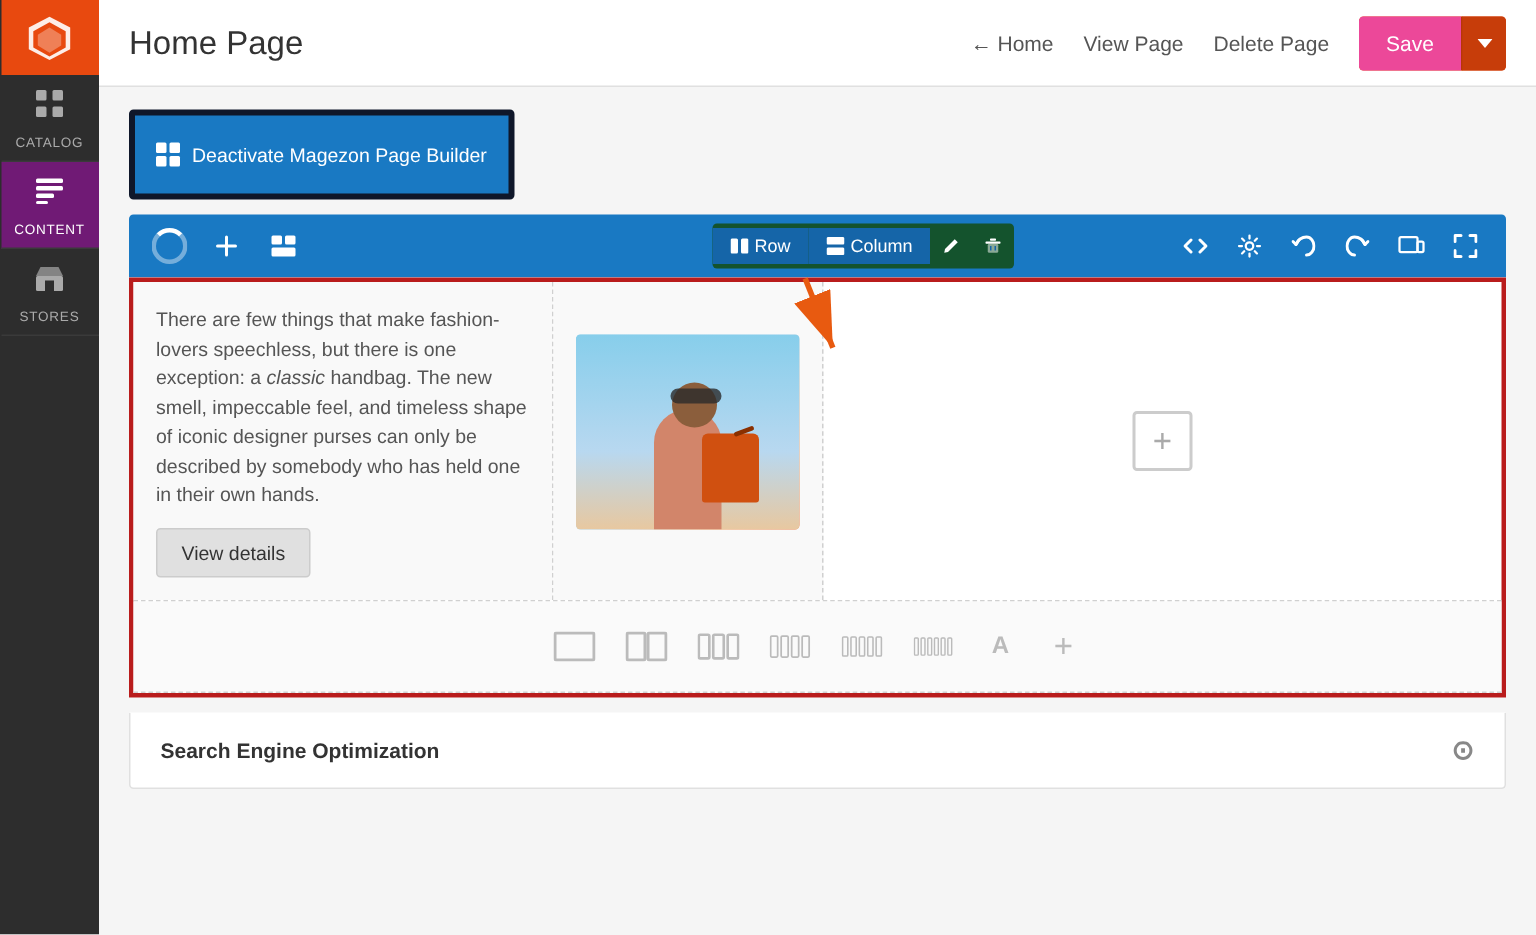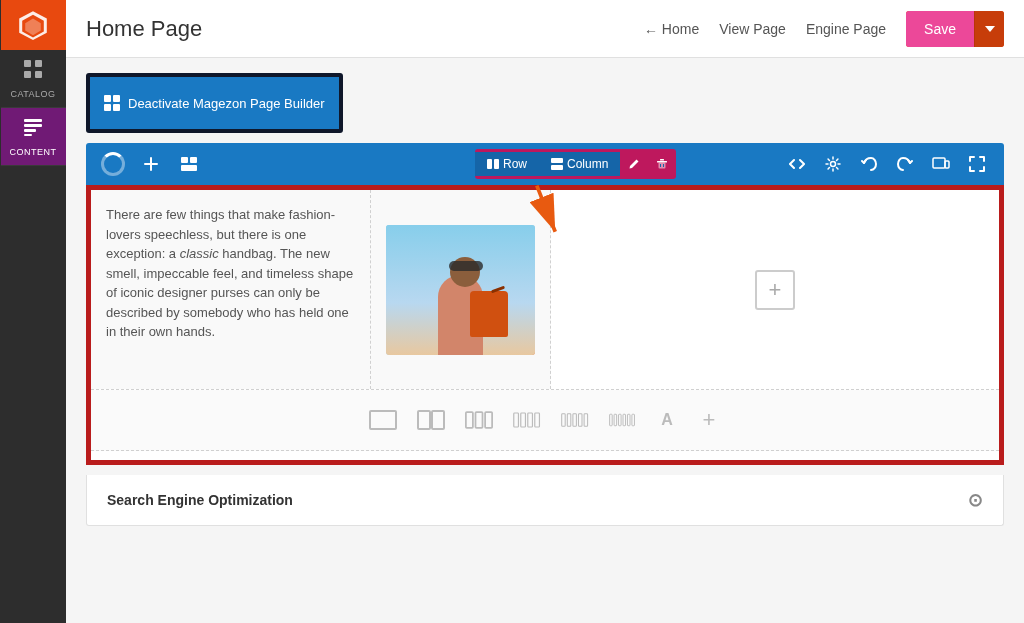--- a/index.html
+++ b/index.html
@@ -179,21 +179,21 @@
 
     
     .row-column-overlay {
       position: absolute;
       top: 6px;
       left: 50%;
       transform: translateX(-70px);
       display: flex;
       align-items: center;
       gap: 0;
-      background: #be185d;
+      background: #14532d;
       border-radius: 3px;
       overflow: hidden;
       z-index: 10;
     }
     .pill-item {
       padding: 5px 12px;
       color: #fff;
       font-size: 12px;
       cursor: pointer;
       display: flex;
@@ -217,21 +217,21 @@
       top: 35px;
       left: 50%;
       transform: translateX(-30px);
       z-index: 20;
       pointer-events: none;
     }
     .arrow-svg { width: 60px; height: 60px; }
 
     
     .builder-canvas {
-      border: 5px solid #b91c1c;
+      border: 3px solid #b91c1c;
       background: #fff;
       min-height: 280px;
       position: relative;
     }
 
     
     .canvas-row {
       display: flex;
       border-bottom: 1px dashed #d0d0d0;
       min-height: 200px;
@@ -391,31 +391,41 @@
       <svg width="22" height="22" viewBox="0 0 22 22" fill="none">
         <rect x="2" y="3" width="18" height="3" rx="1" fill="#fff"></rect>
         <rect x="2" y="8" width="18" height="3" rx="1" fill="#fff"></rect>
         <rect x="2" y="13" width="12" height="3" rx="1" fill="#fff"></rect>
         <rect x="2" y="18" width="8" height="2" rx="1" fill="#fff"></rect>
       </svg>
     </div>
     <span class="label">CONTENT</span>
   </div>
 
+  <div class="sidebar-item">
+    <div class="icon">
+      <svg width="22" height="22" viewBox="0 0 22 22" fill="none">
+        <rect x="2" y="10" width="18" height="10" rx="1" fill="#aaa"></rect>
+        <path d="M2 10 L5 4 H17 L20 10" fill="#aaa" opacity="0.7"></path>
+        <rect x="8" y="13" width="6" height="7" fill="#2d2d2d"></rect>
+      </svg>
+    </div>
+    <span class="label">STORES</span>
+  </div>
 
 </nav>
 
 <div class="main">
 
   <header class="header">
     <h1 class="header-title">Home Page</h1>
     <div class="header-actions">
       <span class="header-link">← Home</span>
       <span class="header-link">View Page</span>
-      <span class="header-link">Engine Page</span>
+      <span class="header-link">Delete Page</span>
       <div class="btn-save">
         <button class="btn-save-main">Save</button>
         <button class="btn-save-dropdown">
           <svg width="10" height="6" viewBox="0 0 10 6" fill="white">
               <path d="M0 0 L5 6 L10 0Z"></path>
             </svg>
         </button>
       </div>
     </div>
   </header>
@@ -548,20 +558,21 @@
       </div>
 
       <div class="builder-canvas">
 
         <div class="canvas-row">
 
           <div class="canvas-col canvas-col-light" style="max-width:280px;">
             <p class="col-text">
               <span>There are few things that make fashion-lovers speechless, but there is one exception: a </span><em>classic</em><span> handbag. The new smell, impeccable feel, and timeless shape of iconic designer purses can only be described by somebody who has held one in their own hands.</span>
             </p>
+            <button class="view-details-btn">View details</button>
           </div>
 
           <div class="canvas-col canvas-col-light" style="max-width:180px;">
             <div class="col-image">
               <div style="position:absolute;bottom:0;left:0;right:0;top:0;background:linear-gradient(to bottom, #87ceeb 0%, #b8d8f0 60%, #e8c8a0 100%);"></div>
 
               <div style="position:absolute;bottom:0;right:35%;width:45px;height:80px;background:#d2856a;border-radius:22px 22px 0 0;"></div>
               <div style="position:absolute;bottom:68px;right:37%;width:30px;height:30px;background:#8B5E3C;border-radius:50%;"></div>
               <div style="position:absolute;bottom:84px;right:35%;width:34px;height:10px;background:#2a2a2a;border-radius:5px;opacity:0.8;"></div>
               <div style="position:absolute;bottom:18px;right:18%;width:38px;height:46px;background:#d05010;border-radius:4px 4px 2px 2px;"></div>

